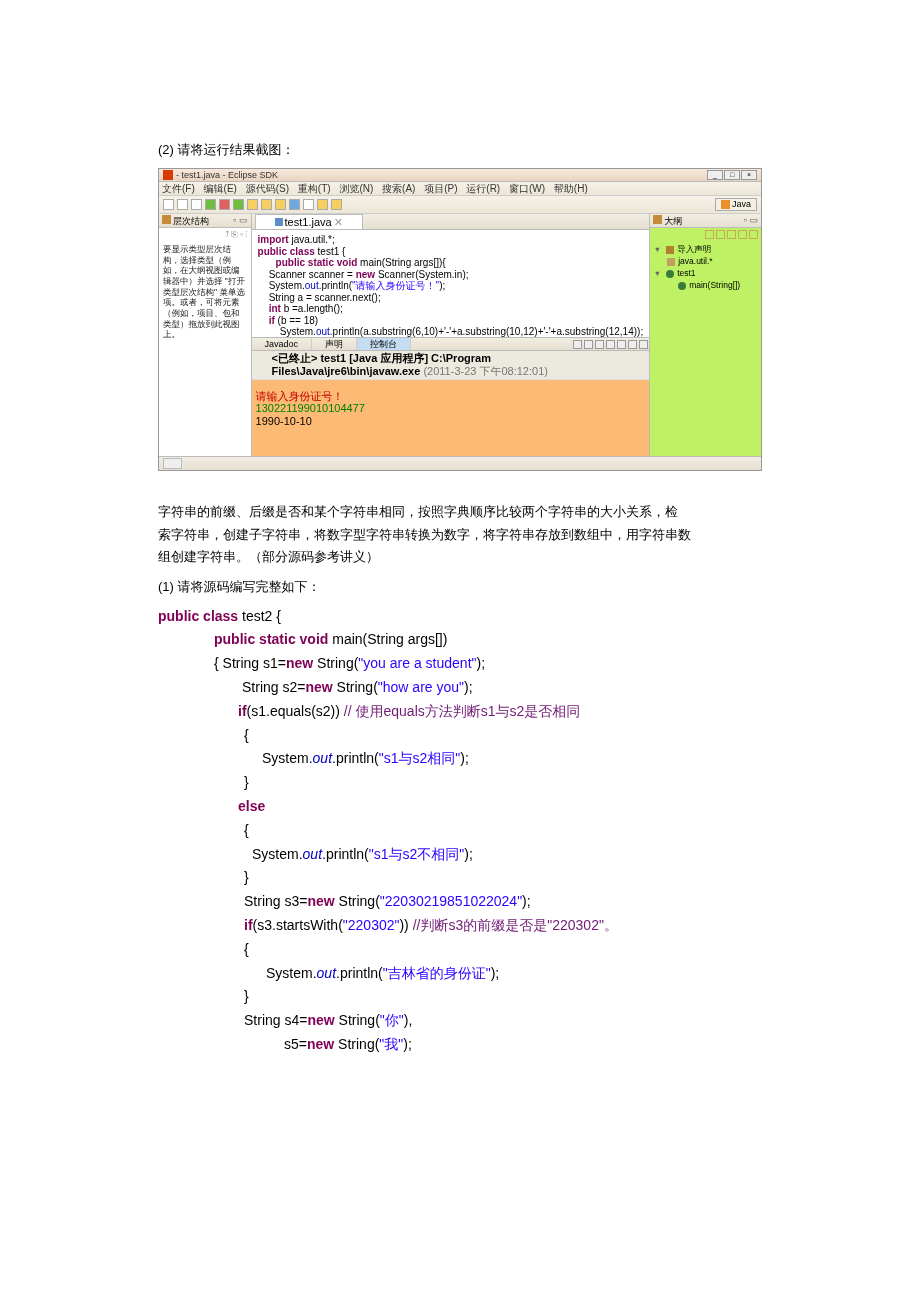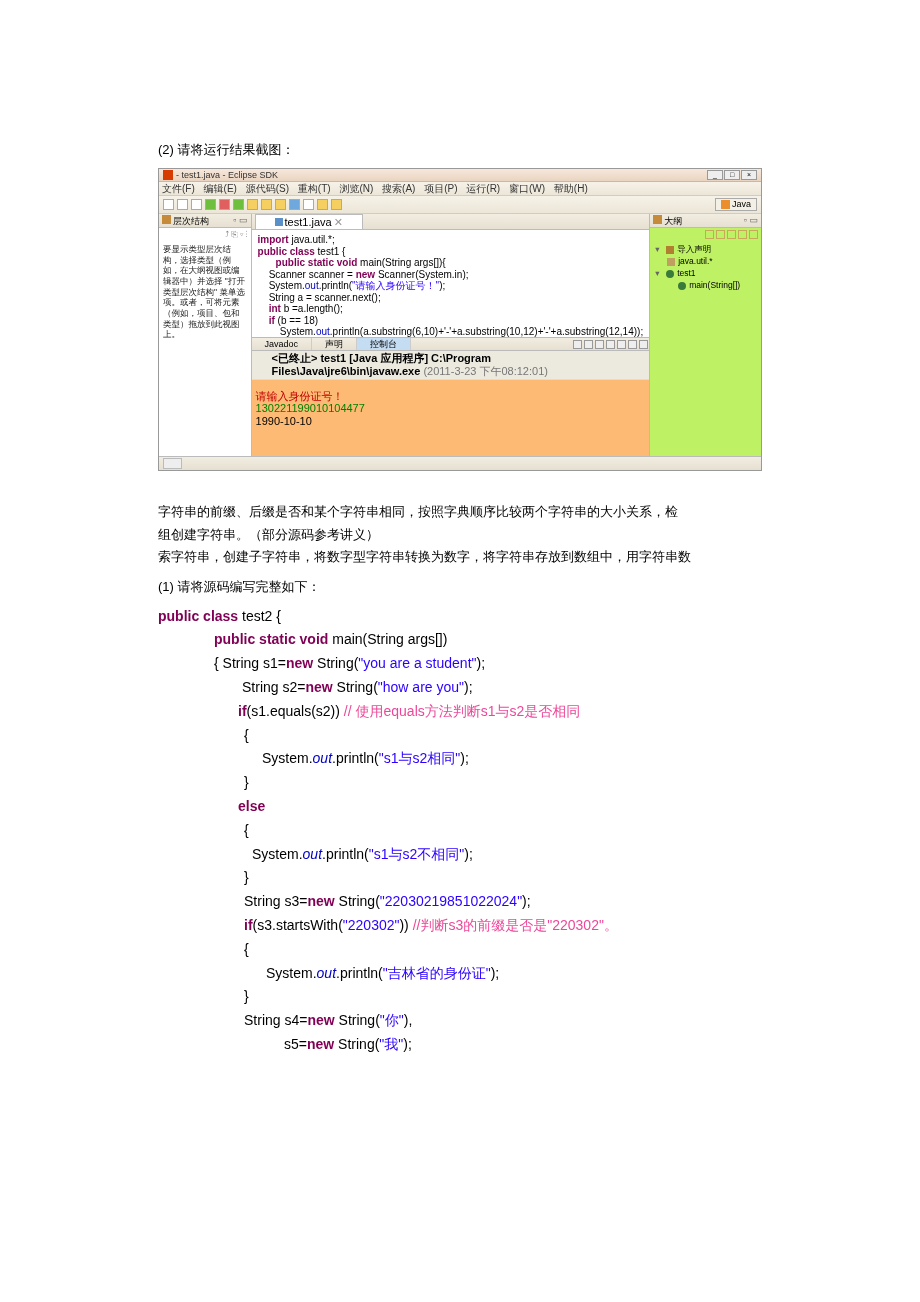--- a/index.html
+++ b/index.html
@@ -59,21 +59,21 @@
 .outline .ic.pkg{background:#c0a060}
 .outline .ic.cls{background:#3a7a3a;border-radius:50%}
 .outline .ic.meth{background:#3a7a3a;border-radius:50%}
 .outline .ind1{padding-left:12px}
 .status{background:linear-gradient(#f2ede1,#e6e0d2);border-top:1px solid #bbb;padding:1px 4px;font-size:8px;color:#666;display:flex}
 .status .box{border:1px solid #bbb;padding:0 5px;background:#eee}
 .prose{margin:10px 0 8px 0;line-height:1.75;font-size:13px}
 .code{font-family:Consolas,"Courier New",monospace;font-size:14px;line-height:1.7}
 .kw2{color:#7f0055;font-weight:bold}
 .str2{color:#2a00ff}
-.cm2{color:#ec4899}
+.cm2{color:#701a75}
 .it{color:#0000c0;font-style:italic}
 </style>
 </head>
 <body>
 
 <div class="para">(2) 请将运行结果截图：</div>
 
 <div class="screenshot">
   <div class="titlebar">
     <span class="red"></span>
@@ -204,22 +204,22 @@
       </div>
     </div>
   </div>
   <div class="status">
     <div class="box">&nbsp;&nbsp;&nbsp;</div>
   </div>
 </div>
 
 <div class="prose">
   <div>字符串的前缀、后缀是否和某个字符串相同，按照字典顺序比较两个字符串的大小关系，检</div>
+  <div>索字符串，创建子字符串，将数字型字符串转换为数字，将字符串存放到数组中，用字符串数</div>
   <div>组创建字符串。（部分源码参考讲义）</div>
-  <div>索字符串，创建子字符串，将数字型字符串转换为数字，将字符串存放到数组中，用字符串数</div>
 </div>
 
 <div class="para">(1) 请将源码编写完整如下：</div>
 
 <div class="code">
 <div><span class="kw2">public class</span><span> test2 {</span></div>
 <div style="padding-left:56px"><span class="kw2">public static void</span><span> main(String args[])</span></div>
 <div style="padding-left:56px"><span>{   String s1=</span><span class="kw2">new</span><span> String(</span><span class="str2">"you are a student"</span><span>);</span></div>
 <div style="padding-left:84px"><span> String    s2=</span><span class="kw2">new</span><span> String(</span><span class="str2">"how are you"</span><span>);</span></div>
 <div style="padding-left:80px"><span class="kw2">if</span><span>(s1.equals(s2)) </span><span class="cm2">// 使用equals方法判断s1与s2是否相同</span></div>

